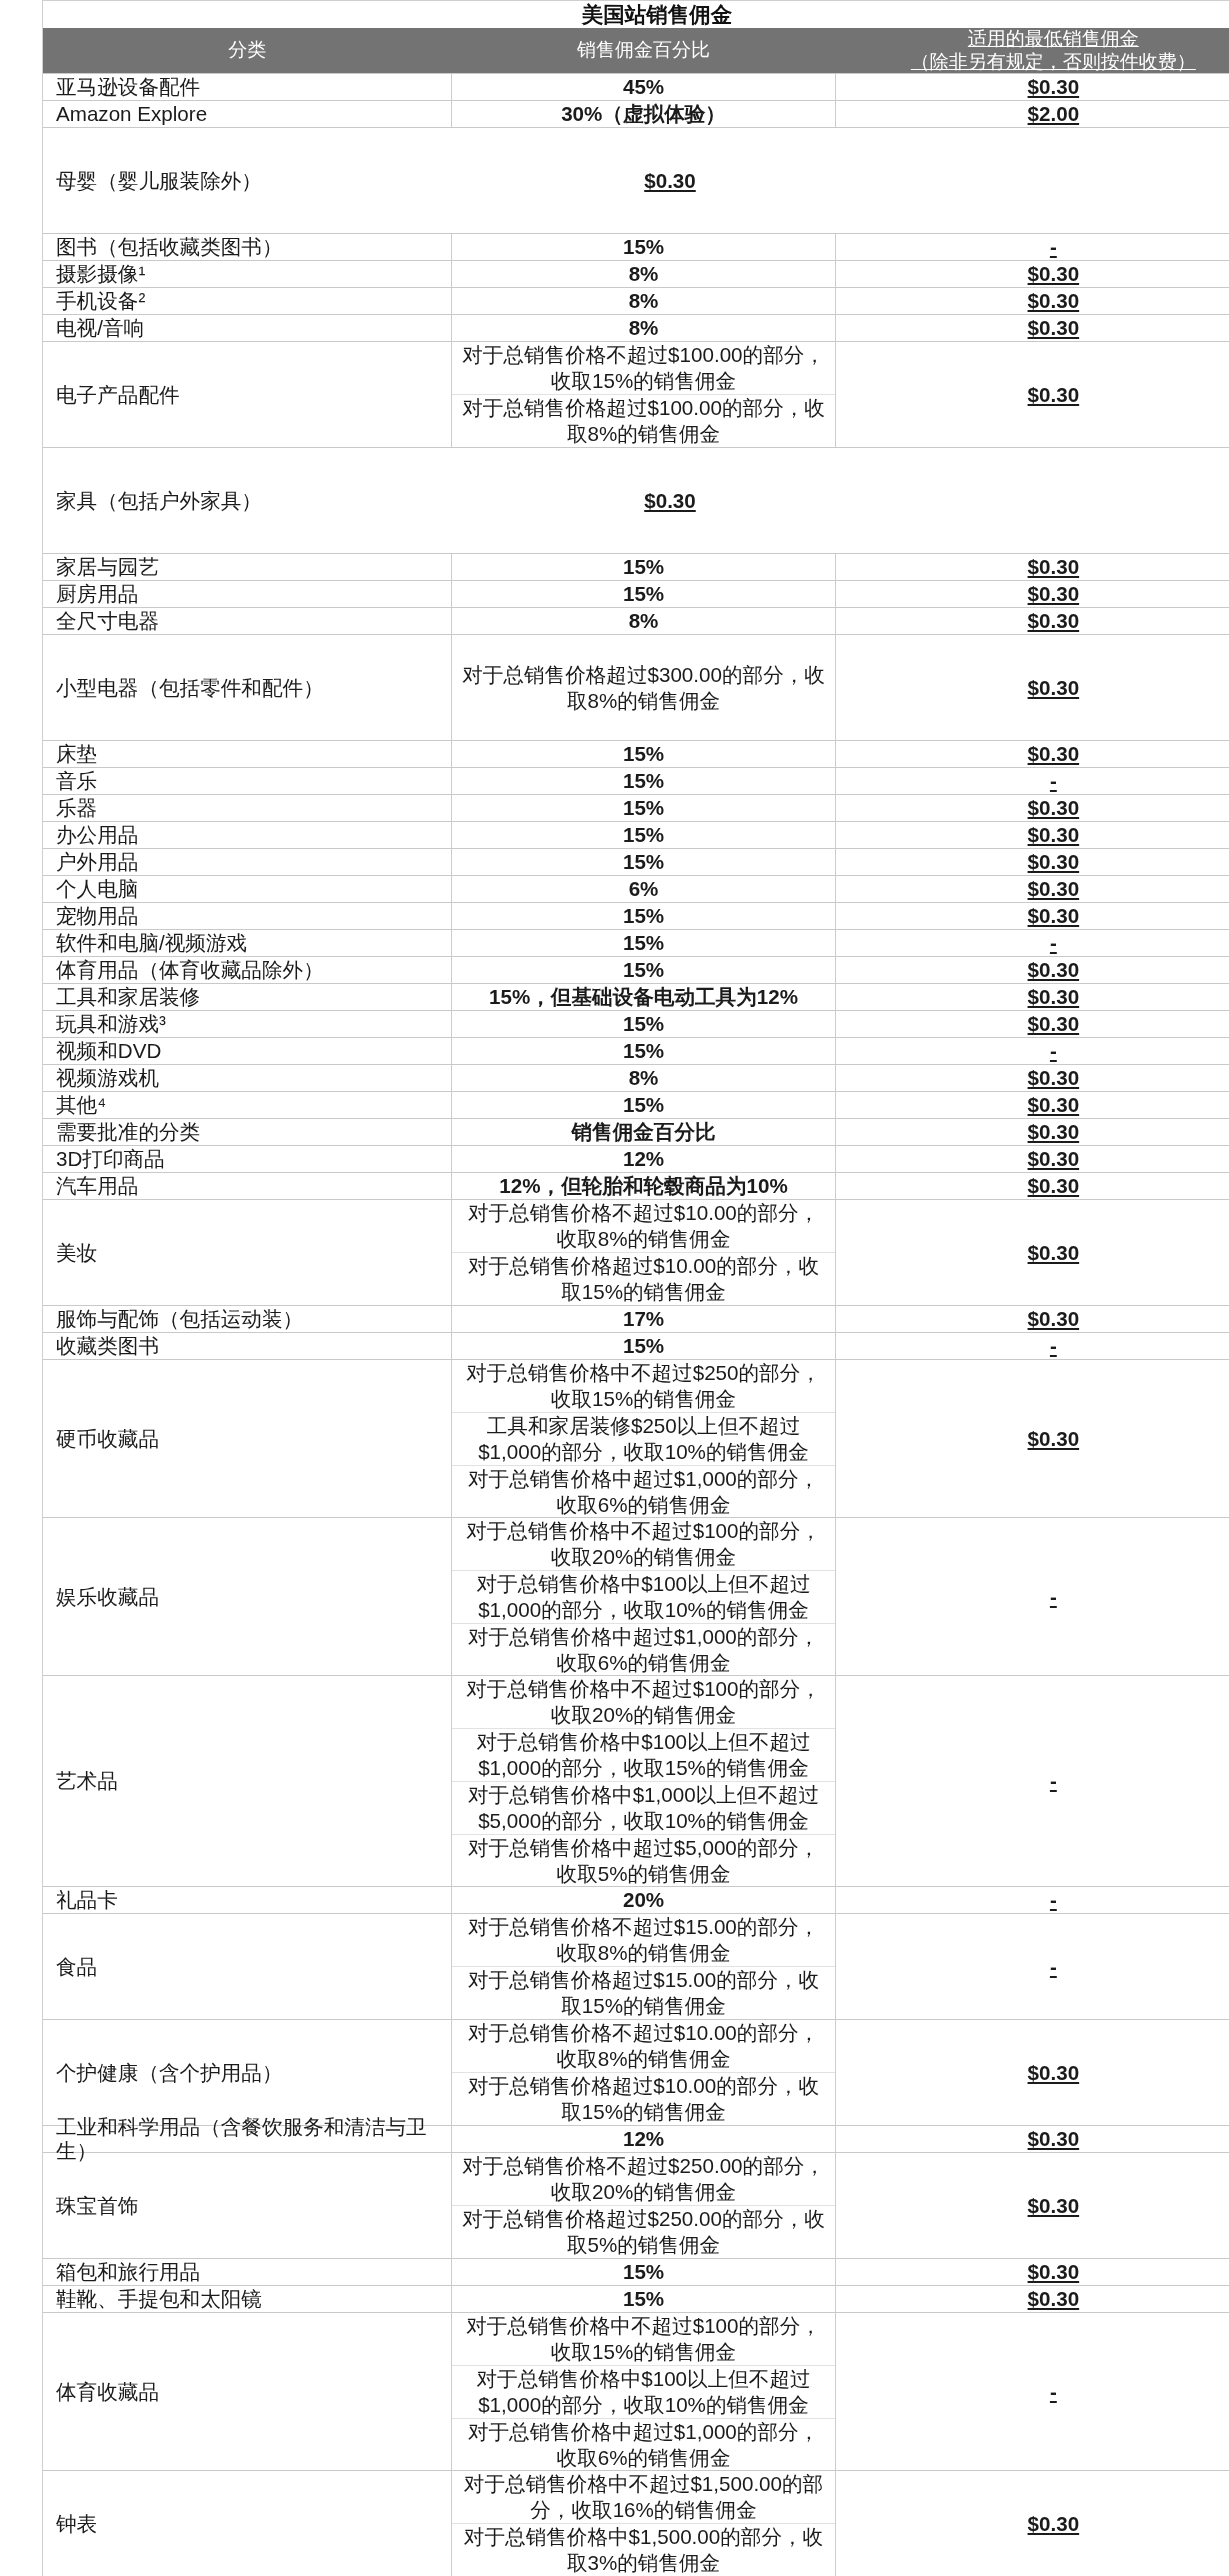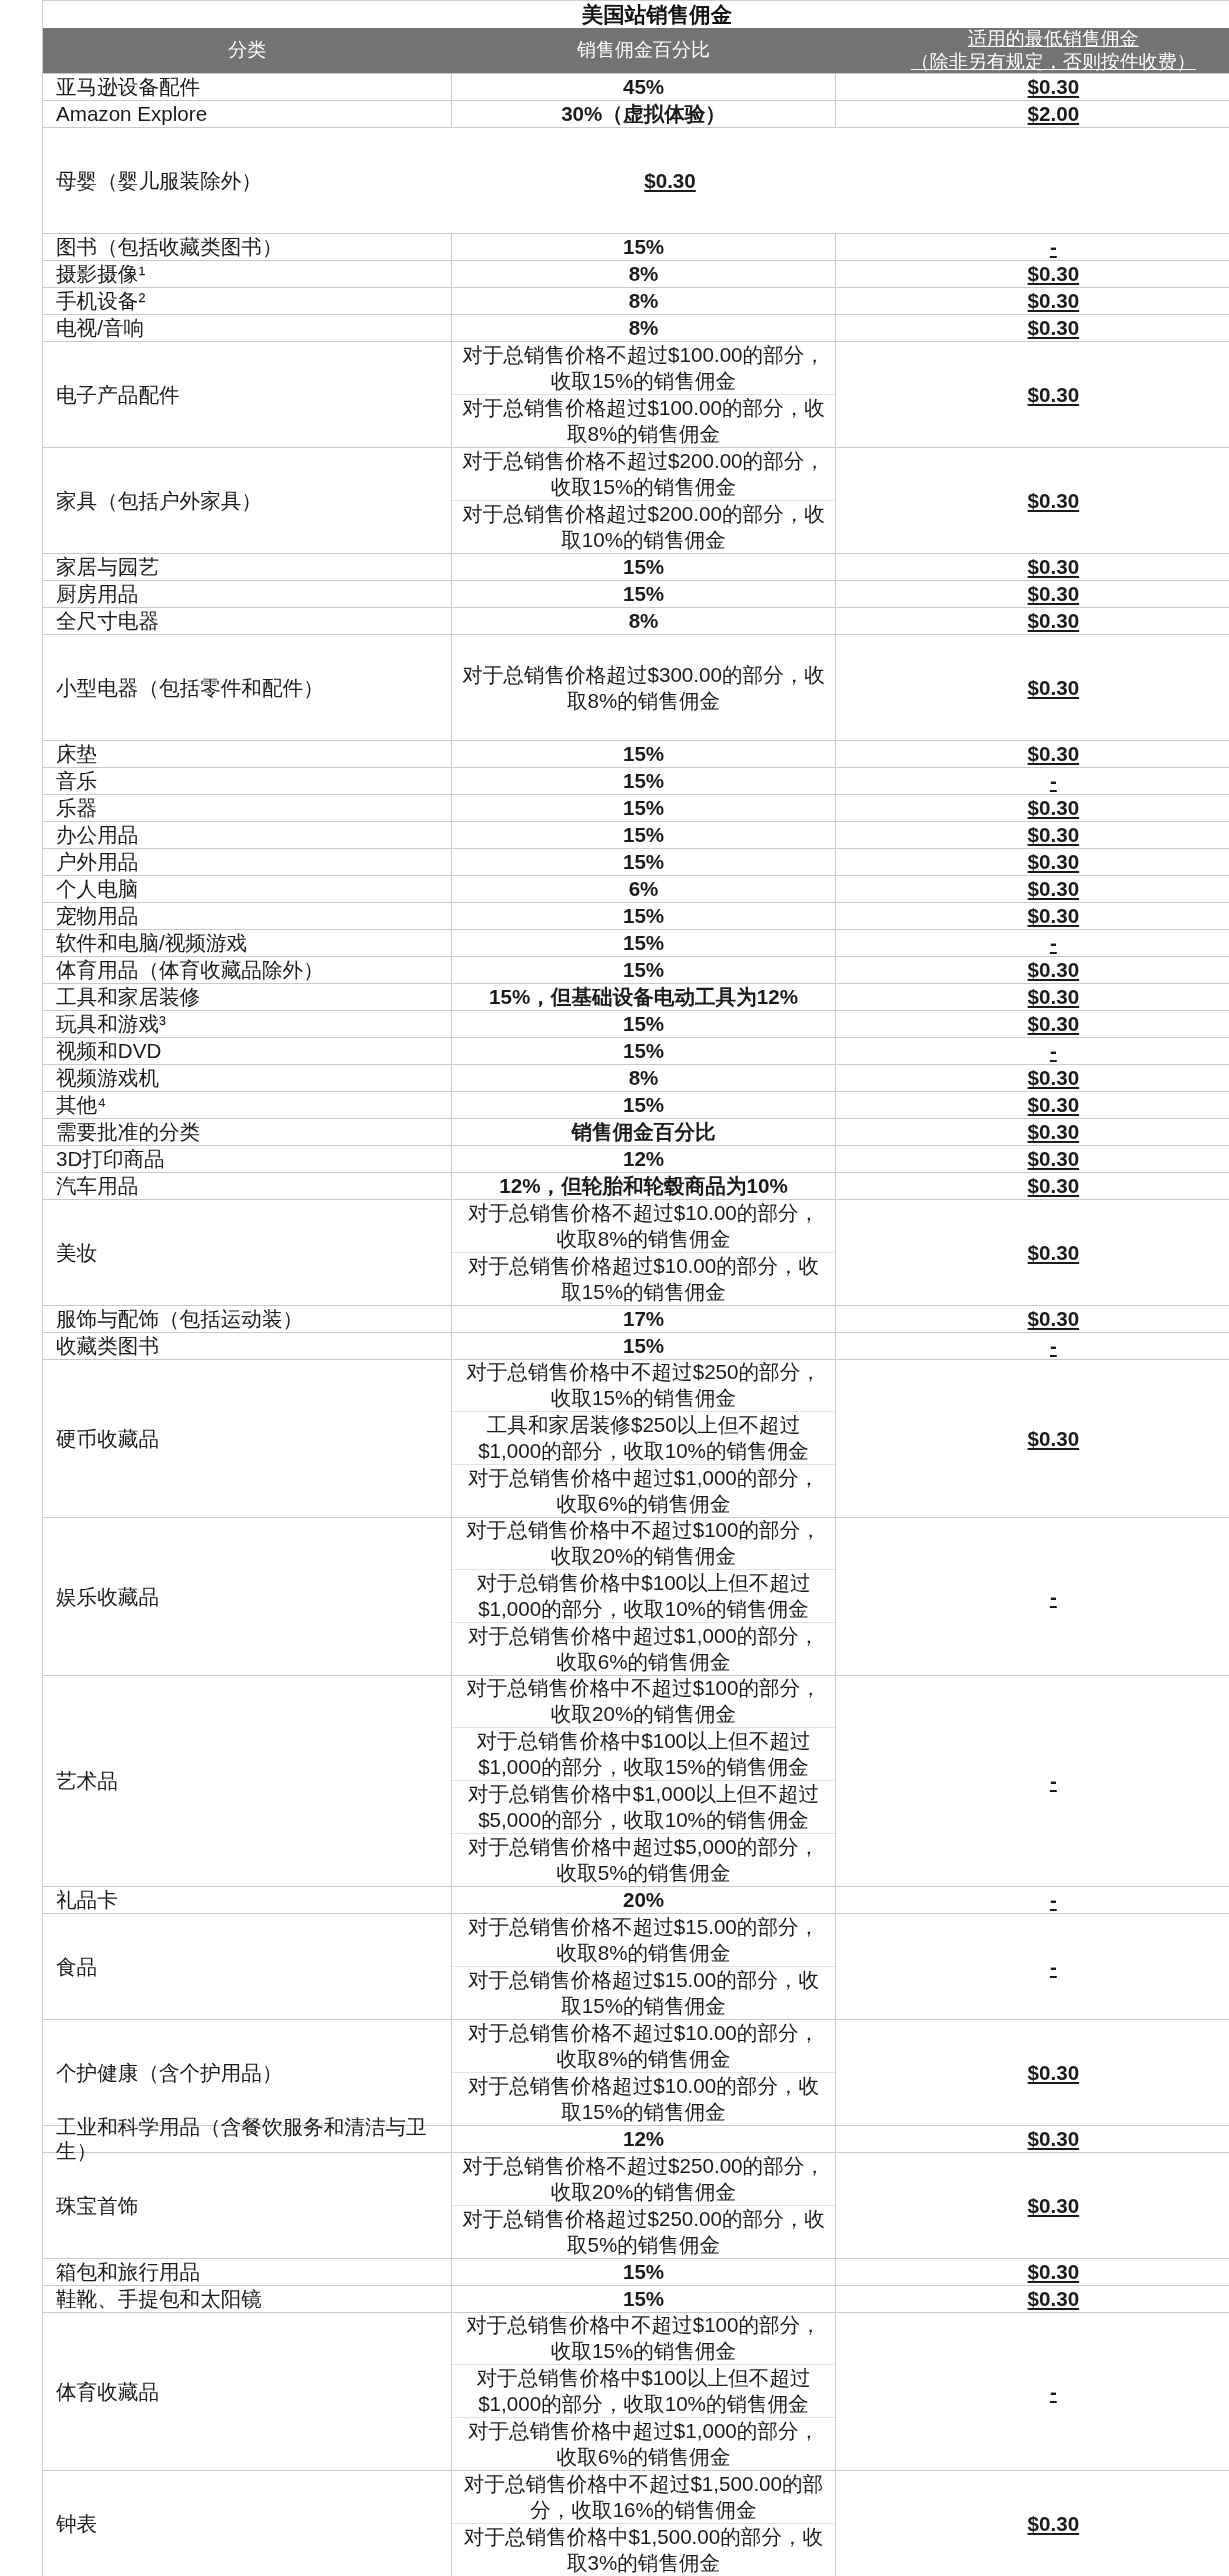--- a/index.html
+++ b/index.html
@@ -60,21 +60,20 @@
     padding-left: 13px;
     padding-right: 5.4px;
     font-size: 20.6px;
     line-height: 24px;
   }
   .rate {
     border-left: 1.8px solid #cccccc;
     border-right: 1.8px solid #cccccc;
     display: flex;
     flex-direction: column;
-    justify-content: flex-end;
   }
   .tier {
     flex: 1;
     display: flex;
     align-items: center;
     justify-content: center;
     text-align: center;
     font-size: 20.6px;
     line-height: 26px;
     padding: 0 7.2px;
@@ -163,24 +162,20 @@
     <div class="cell c1 cat">电子产品配件</div>
     <div class="cell c2 rate">
             <div class="tier">对于总销售价格不超过$100.00的部分，收取15%的销售佣金</div>
             <div class="tier">对于总销售价格超过$100.00的部分，收取8%的销售佣金</div>
           </div>
     <div class="cell c3 fee">$0.30</div>
   </div>
 
   <div class="row h2">
     <div class="cell c1 cat">家具（包括户外家具）</div>
-    <div class="cell c2 rate">
-            <div class="tier">对于总销售价格不超过$200.00的部分，收取15%的销售佣金</div>
-            <div class="tier">对于总销售价格超过$200.00的部分，收取10%的销售佣金</div>
-          </div>
     <div class="cell c3 fee">$0.30</div>
   </div>
 
   <div class="row h1">
     <div class="cell c1 cat">家居与园艺</div>
     <div class="cell c2 rate">
             <div class="tier solo">15%</div>
           </div>
     <div class="cell c3 fee">$0.30</div>
   </div>

